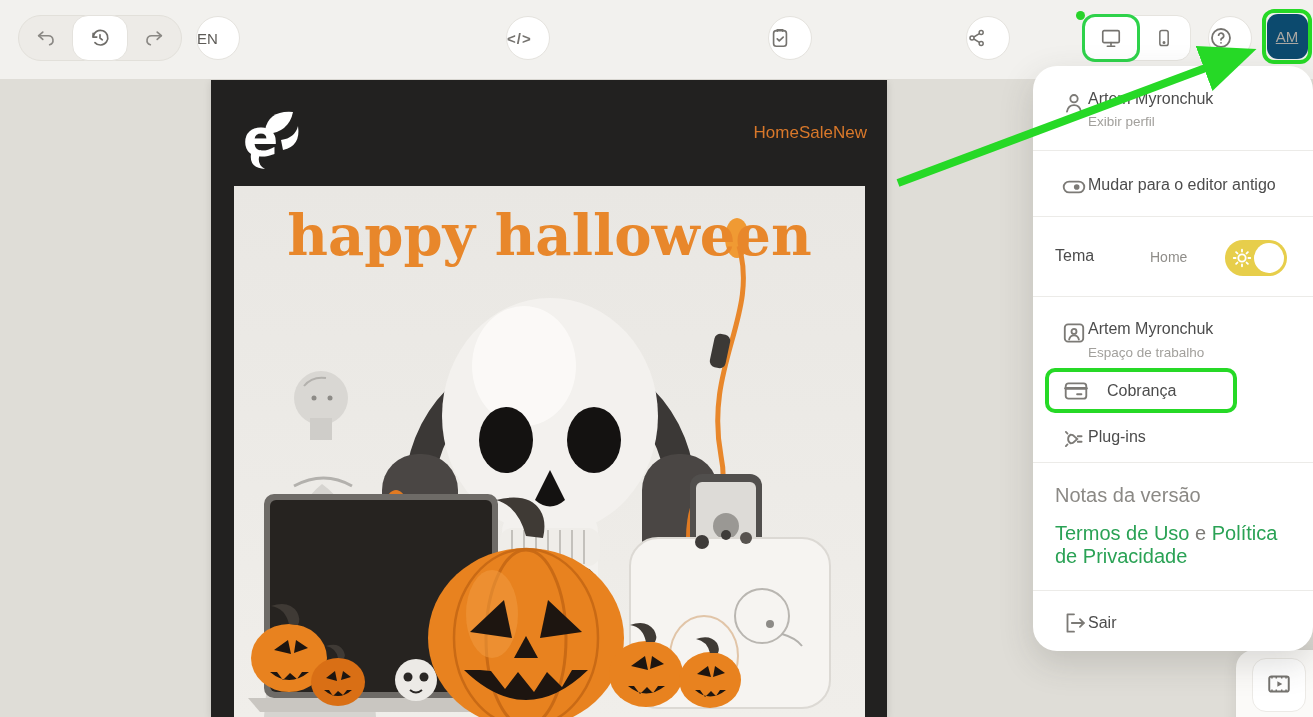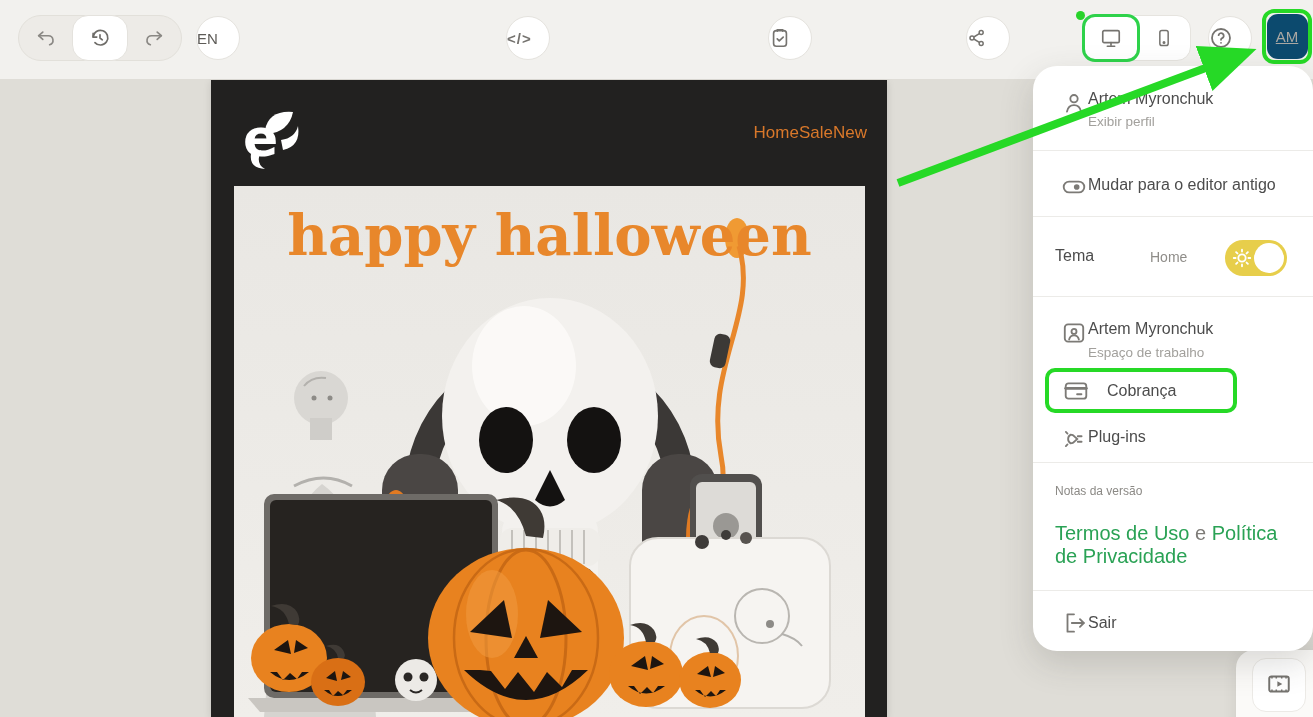--- a/index.html
+++ b/index.html
@@ -99,21 +99,21 @@
   .theme-toggle .sun { position:absolute; left:6px; top:7px; color:#fff; }
   .billing-box {
     position:absolute; left:12px; top:302px; width:192px; height:45px;
     border:4px solid #26d926; border-radius:10px; display:flex; align-items:center;
     gap:18px; padding-left:14px; cursor:pointer; z-index:31;
   }
   .billing-box .b-icon { width:26px; height:26px; color:#7c7a76; }
   .billing-box .b-label { font-size:16px; color:#4c4c4c; }
   .menu-link { color:#2aa255; cursor:pointer; }
   .terms-block { position:absolute; left:22px; top:456px; width:236px; font-size:20px; line-height:23px; color:#7e7c78; }
-  .notes { position:absolute; left:22px; top:418px; font-size:12px; color:#8b8985; cursor:pointer; }
+  .notes { position:absolute; left:22px; top:418px; font-size:20px; color:#8b8985; cursor:pointer; }
 
   
   .video-panel {
     position:absolute; left:1236px; top:650px; width:90px; height:80px;
     background:#fbfaf8; border-radius:18px 0 0 0; z-index:15;
     box-shadow:0 0 14px rgba(60,60,55,.10);
   }
   .video-btn {
     position:absolute; left:16px; top:8px; width:54px; height:54px;
     background:#fff; border:1px solid #eceae6; border-radius:14px;

